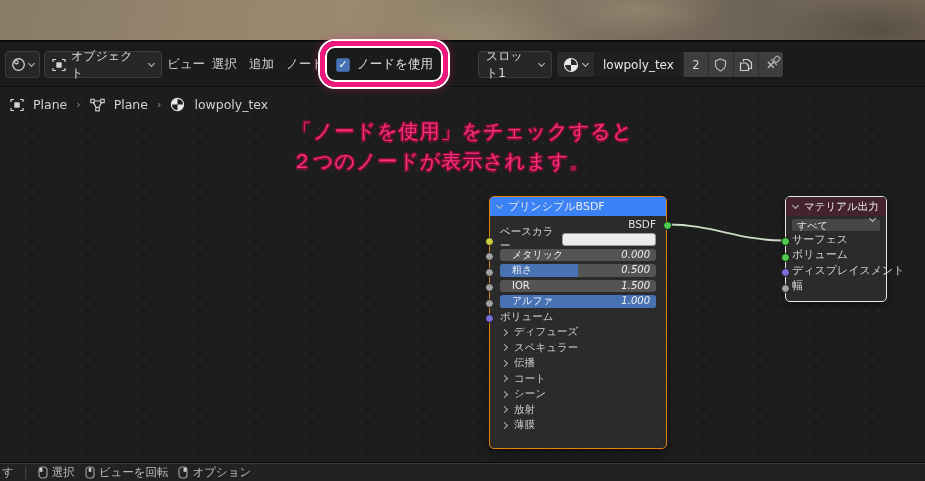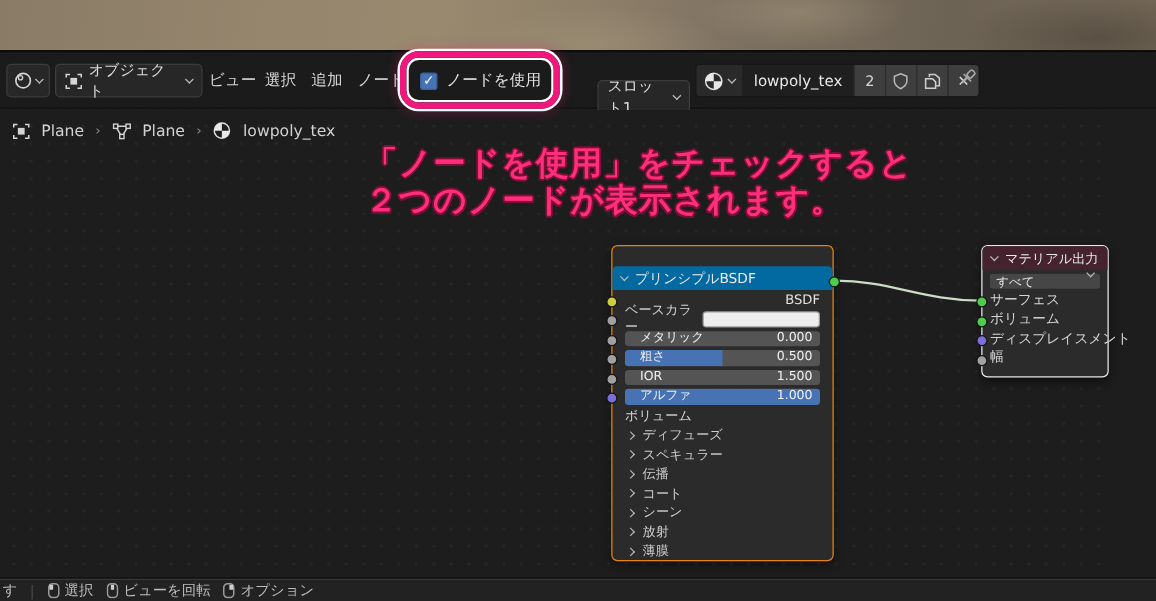--- a/index.html
+++ b/index.html
@@ -45,39 +45,39 @@
 
   
   .editor {
     position:absolute; left:0; top:88px; width:887px; height:375px; background:#1d1d1d;
     background-image:radial-gradient(circle, #272727 1px, transparent 1.4px);
     background-size:14px 14px; background-position:4px 6px;
   }
   .breadcrumb { position:absolute; left:10px; top:9px; display:flex; align-items:center; gap:9px; color:#d2d2d2; font-size:12.5px; }
   .crumb-sep { color:#8d8d8d; font-size:11px; }
 
-  .annotation { position:absolute; left:292px; top:28px; font-size:26px; font-weight:bold; line-height:30px; color:#ff2e7d; letter-spacing:1px;
+  .annotation { position:absolute; left:292px; top:28px; font-size:20px; font-weight:normal; line-height:30px; color:#ff2e7d; letter-spacing:1px;
     text-shadow:1.5px 0 0 #7d1035,-1.5px 0 0 #7d1035,0 1.5px 0 #7d1035,0 -1.5px 0 #7d1035,1px 1px 0 #7d1035,-1px -1px 0 #7d1035,1px -1px 0 #7d1035,-1px 1px 0 #7d1035; }
 
   .links-svg { position:absolute; left:0; top:0; width:925px; height:481px; pointer-events:none; z-index:2; }
 
   
   .node { position:absolute; border-radius:5px; background:#2c2c2cf2; z-index:3; box-shadow:0 3px 8px rgba(0,0,0,.45); }
   .node-bsdf { left:489px; top:196px; width:178px; height:253px; border:1.5px solid #e8820e; }
   .node-out  { left:785px; top:196px; width:102px; height:106px; border:1.5px solid #e9e9e9; }
   .node-header { height:19px; display:flex; align-items:center; gap:6px; padding:0 7px; border-radius:3.5px 3.5px 0 0; color:#eaeaea; font-size:11px; }
-  .node-bsdf .node-header { background:#0369a1;margin-top:16px; }
+  .node-bsdf .node-header { background:#3b82f6; }
   .node-out  .node-header { background:#44232f; font-size:10.5px; }
   .nrow { height:15.5px; display:flex; align-items:center; padding:0 10px; color:#d5d5d5; font-size:10.5px; }
   .nrow.out { justify-content:flex-end; color:#e2e2e2; }
   .swatch { margin-left:auto; width:97px; height:12.5px; background:#ededed; border-radius:3px; border:1px solid #9a9a9a; }
   .slider { position:relative; width:100%; height:12.5px; background:#545454; border-radius:3px; overflow:hidden; }
   .slider .fill { position:absolute; left:0; top:0; bottom:0; background:#4772b3; }
   .slider .lab { position:absolute; left:12px; top:0; line-height:12.5px; font-size:10px; color:#f0f0f0; }
-  .slider .val { position:absolute; right:6px; top:0; line-height:12.5px; font-size:10px; color:#f0f0f0; }
+  .slider .val { position:absolute; right:6px; top:0; line-height:12.5px; font-size:10px; color:#f0f0f0;font-style:italic; }
   .section-row { height:15.5px; display:flex; align-items:center; gap:7px; padding:0 10px 0 12px; color:#cdcdcd; font-size:10.5px; }
   .chev-right { width:5px; height:5px; border-right:1.4px solid #b5b5b5; border-bottom:1.4px solid #b5b5b5; transform:rotate(-45deg); flex:0 0 auto; }
   .socket { position:absolute; width:9px; height:9px; border-radius:50%; border:1px solid #141414; z-index:4; }
   .sock-yellow{background:#cdcd44;} .sock-gray{background:#a1a1a1;} .sock-purple{background:#7a70dc;} .sock-green{background:#4dcc4d;}
   .dropdown { margin:2px 5px 0 5px; height:13.5px; background:#464646; border:1px solid #2a2a2a; border-radius:3px; display:flex; justify-content:space-between; padding:0 5px; color:#e5e5e5; font-size:10px; }
   .node-out .nrow { padding:0 6px; font-size:11px; white-space:nowrap; }
 
   
   .status-bar { position:absolute; left:0; top:463px; width:925px; height:18px; background:#222222; border-top:1px solid #383838; box-shadow:0 -1px 0 #0c0c0c; display:flex; align-items:center; color:#bdbdbd; font-size:11.5px; gap:10px; padding-left:2px; }
   .status-div { color:#4a4a4a; }
@@ -126,21 +126,21 @@
       </div>
     <div class="menu-item" style="left:286px;">
         <span>ノード</span>
       </div>
 
     <div class="checkbox-group">
       <span class="checkbox">✓</span>
       <span class="checkbox-label">ノードを使用</span>
     </div>
 
-    <div class="hbtn" style="left:478px; width:74px; justify-content:space-between;margin-top:13px;">
+    <div class="hbtn" style="left:478px; width:74px; justify-content:space-between;">
       <span>スロット1</span>
       <span class="chev small"></span>
     </div>
 
     <div class="mat-widget">
       <div class="mat-browse">
         <svg class="icon-svg" width="16" height="16" viewBox="0 0 16 16">
             <circle cx="8" cy="8" r="6.5" fill="#2a2a2a" stroke="#e0e0e0" stroke-width="1.2"></circle>
             <path d="M8,1.5 A6.5,6.5 0 0 0 1.5,8 L8,8 Z" fill="#e8e8e8"></path>
             <path d="M8,14.5 A6.5,6.5 0 0 0 14.5,8 L8,8 Z" fill="#e8e8e8"></path>

